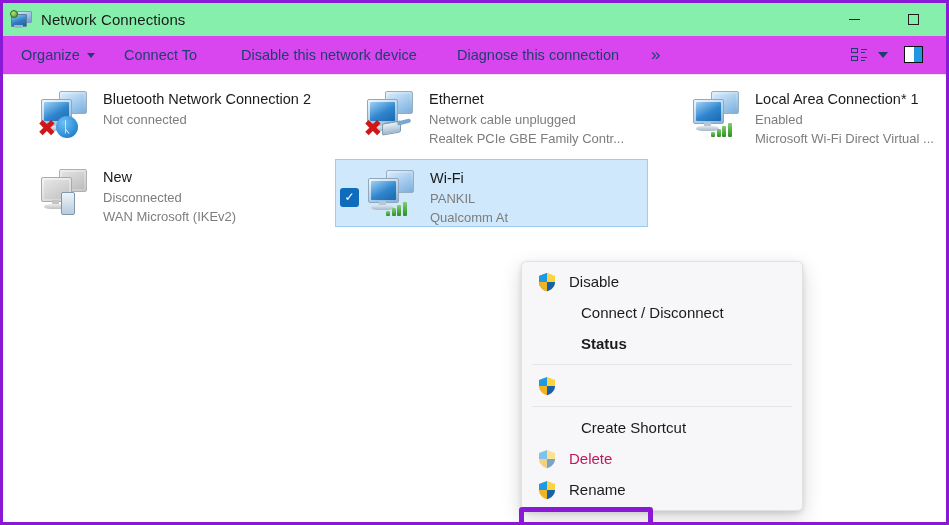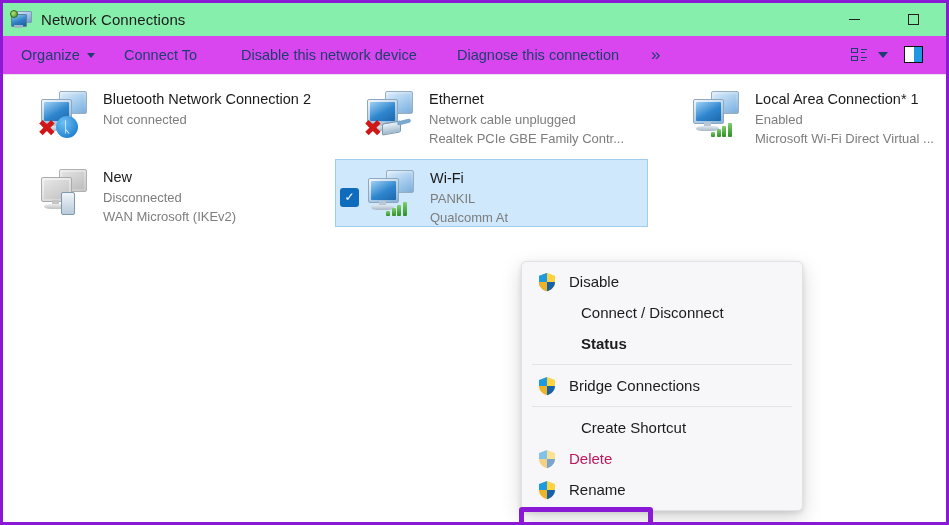--- a/index.html
+++ b/index.html
@@ -613,21 +613,20 @@
 
       <div class="mi">
         <span class="shield">
           <svg width="20" height="20" viewBox="0 0 20 20">
             <path d="M10 1 L2 4 V10 H10 Z" fill="#1e9ae0"></path>
             <path d="M10 1 L18 4 V10 H10 Z" fill="#ffd23f"></path>
             <path d="M10 10 H18 V10 C18 15 14 18.2 10 19.3 Z" fill="#1661a8"></path>
             <path d="M10 10 H2 C2 15 6 18.2 10 19.3 Z" fill="#f0b323"></path>
           </svg>
         </span>
-        <span class="mi-label">Bridge Connections</span>
       </div>
 
       <div class="mi-sep"></div>
 
       <div class="mi no-icon">
         <span class="mi-label">Create Shortcut</span>
       </div>
 
       <div class="mi disabled">
         <span class="shield">

